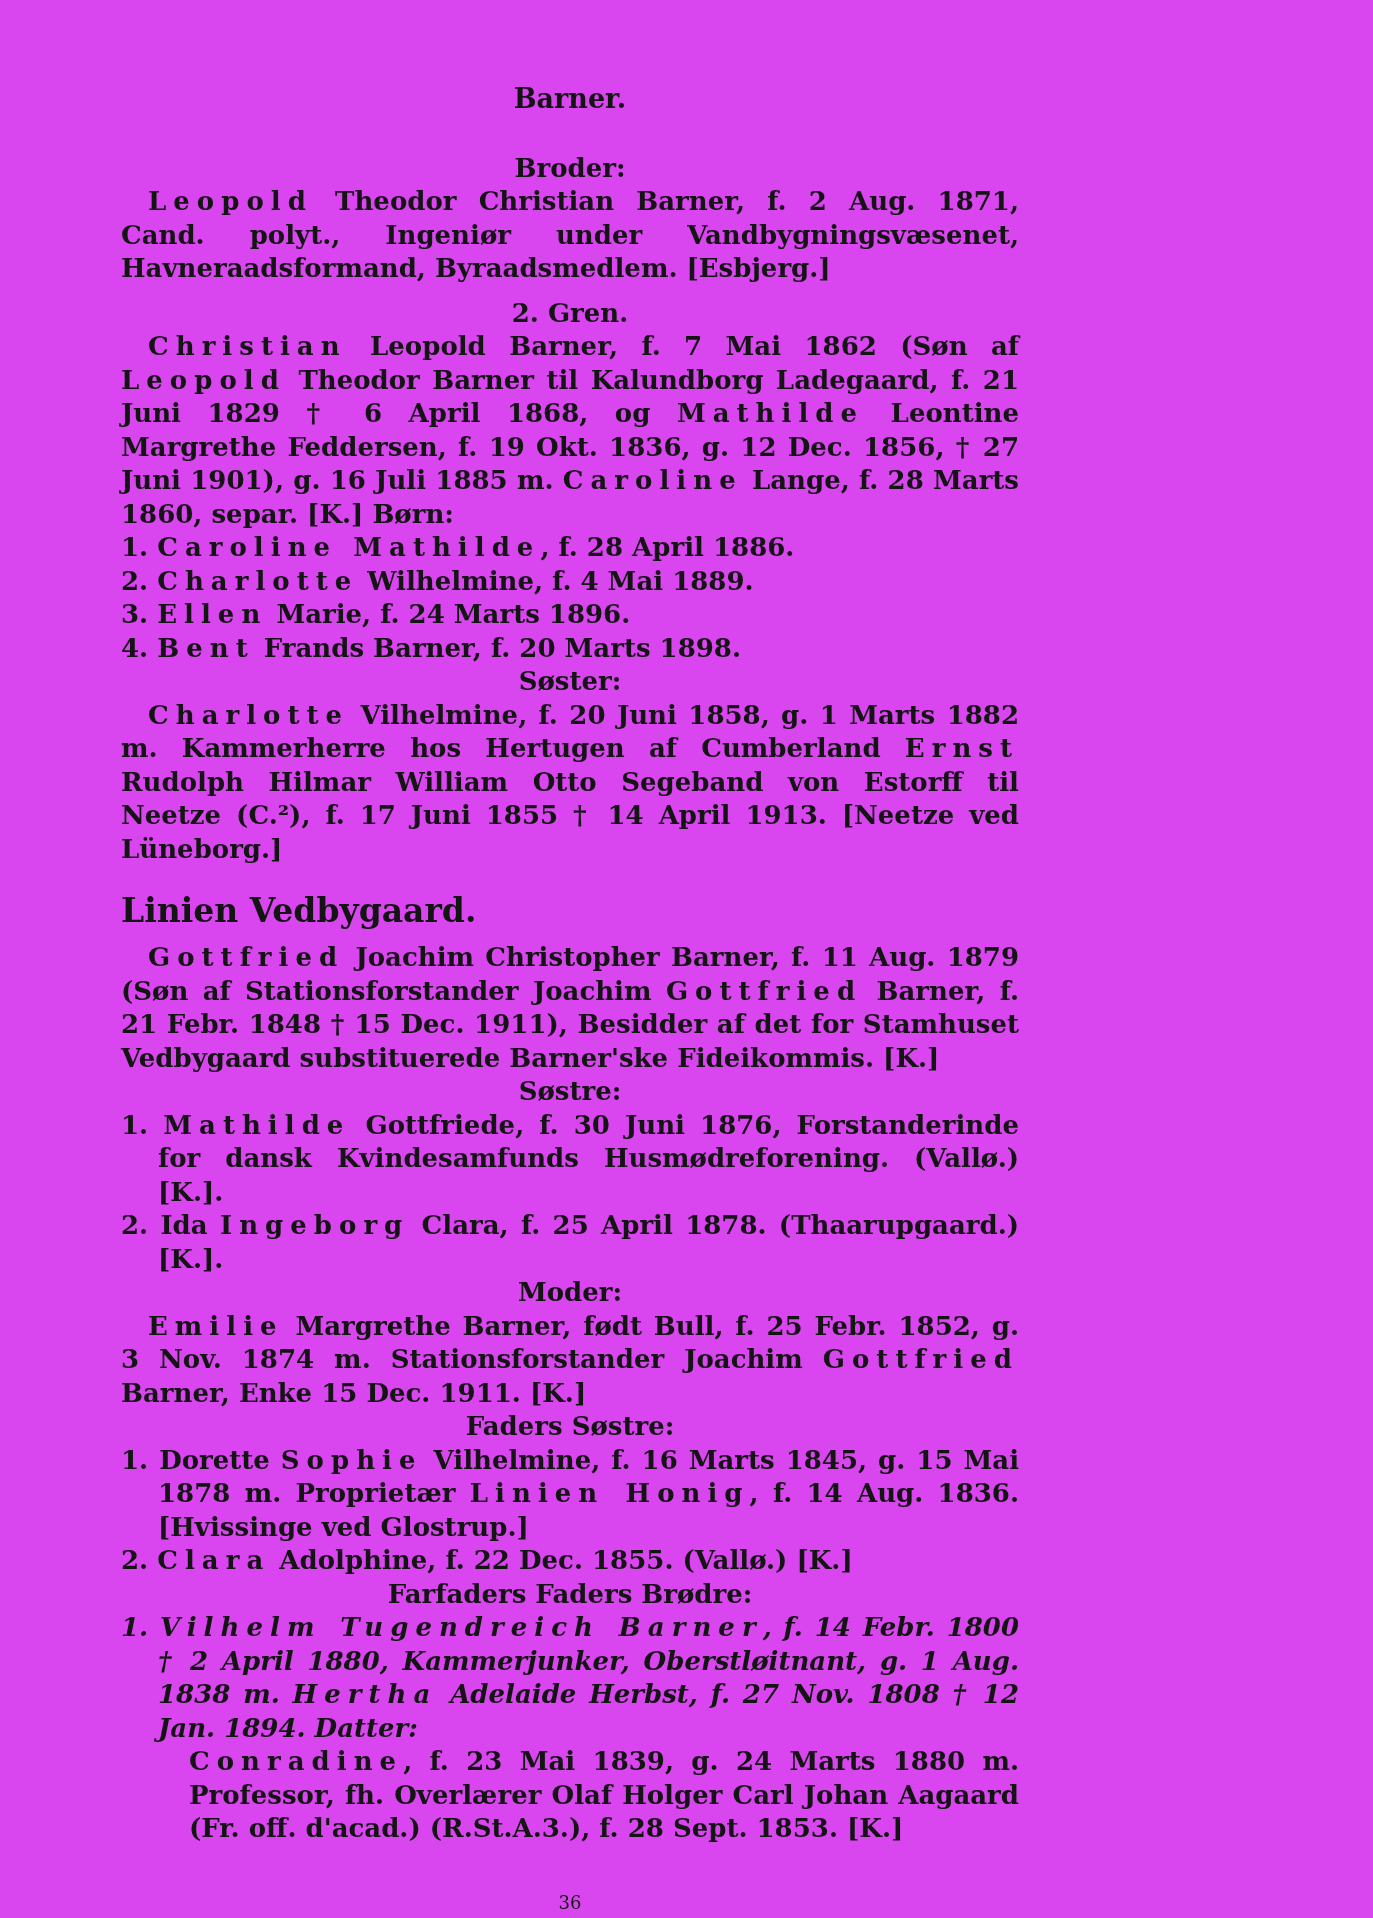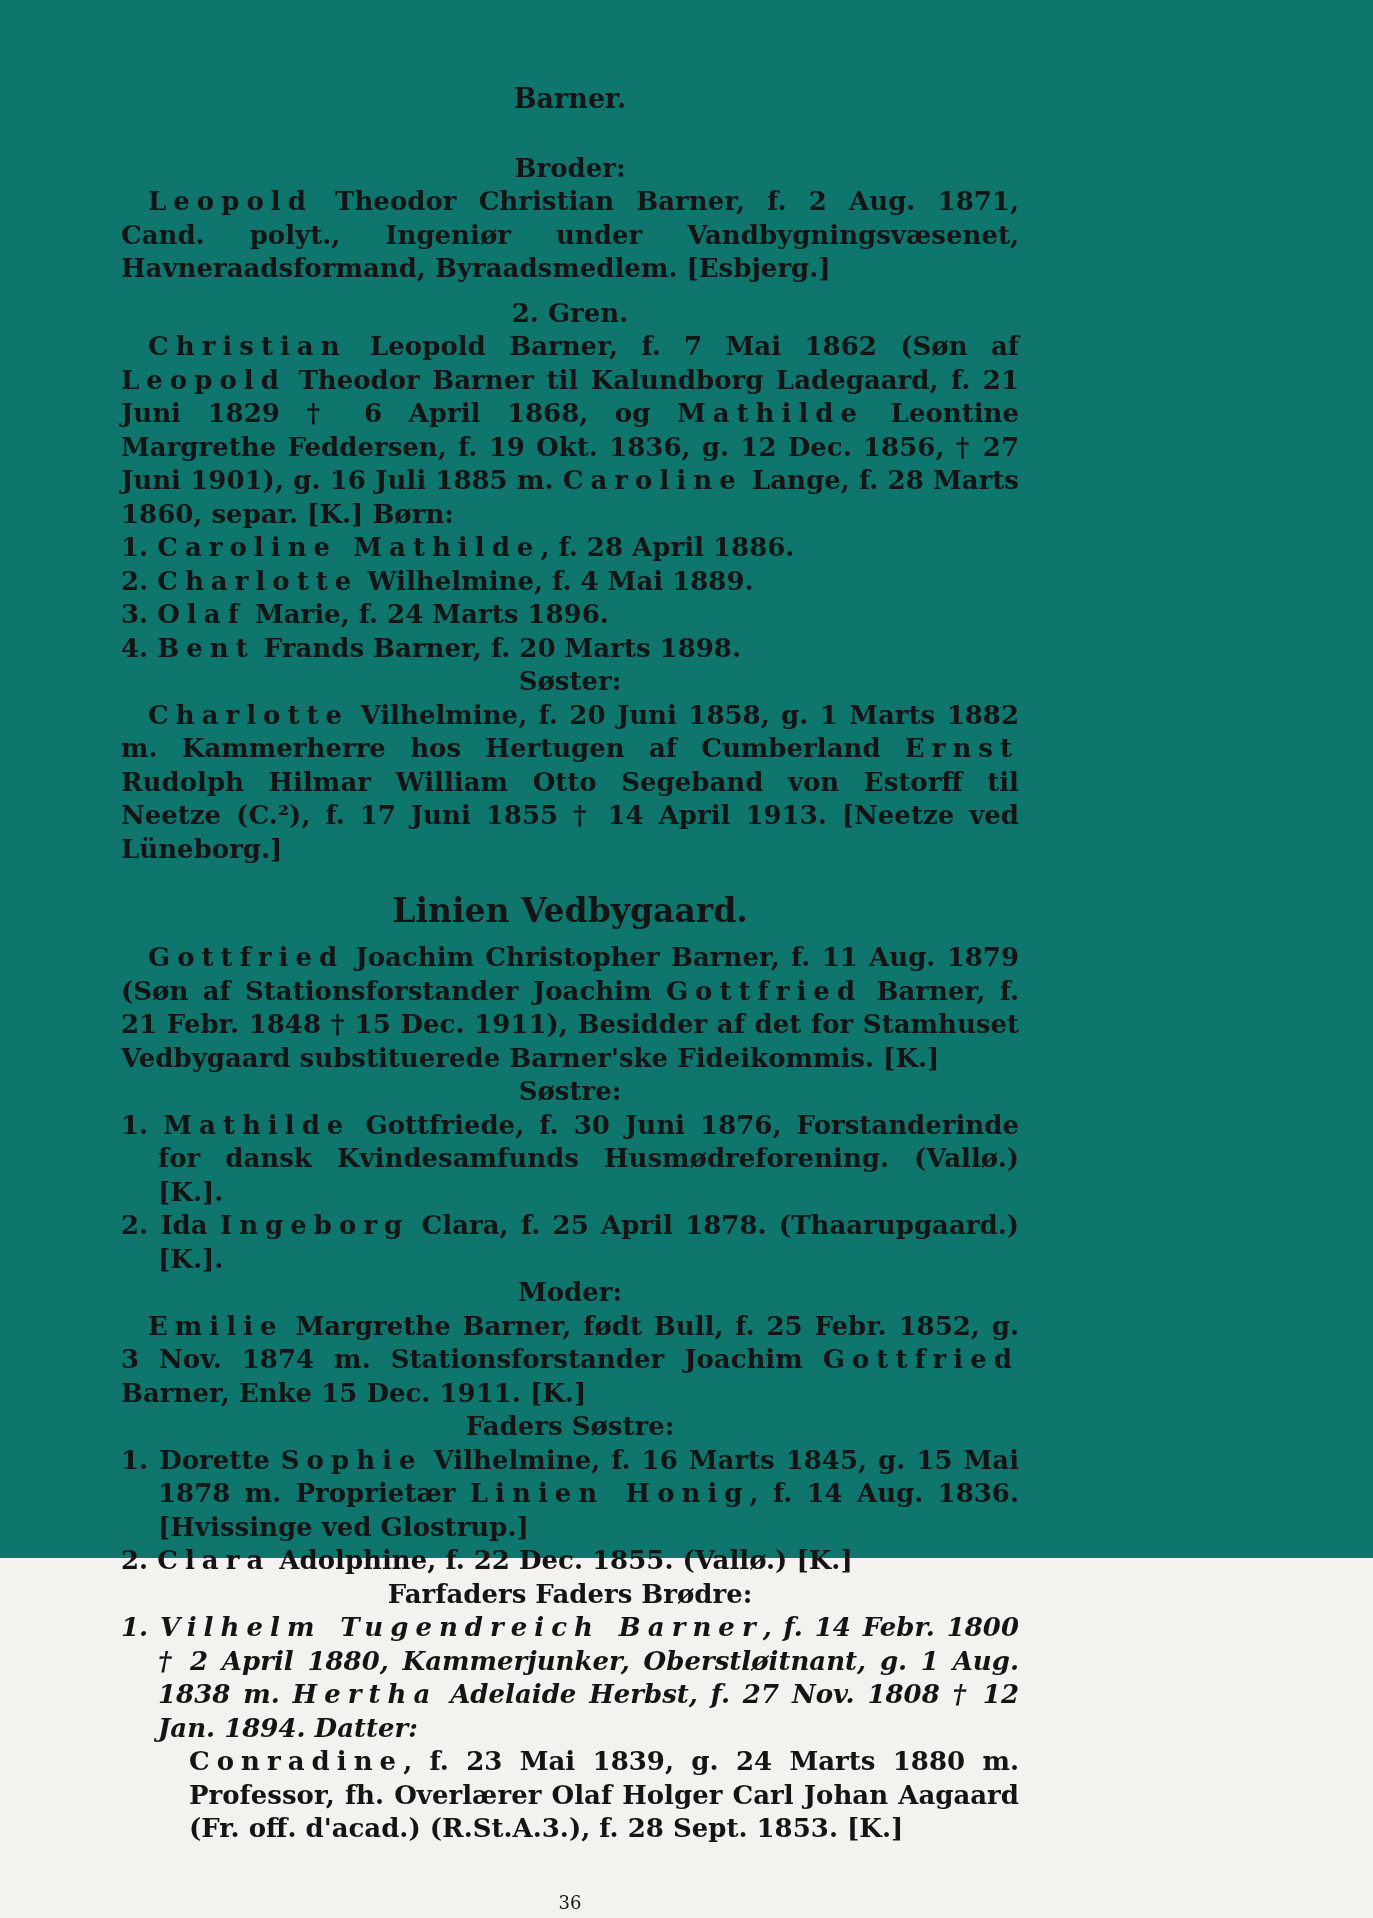--- a/index.html
+++ b/index.html
@@ -8,22 +8,22 @@
     width: 1373px;
     height: 1918px;
     background: #f3f2ee;
     font-family: "DejaVu Serif", "Liberation Serif", serif;
     position: relative;
     overflow: hidden;
   }
   .page {
     position: absolute;
     left: 0; top: 0;
-    width: 1373px; height: 1558px;
-    background: #0f766e;
+    width: 1373px; height: 1918px;
+    background: #d946ef;
     color: #141414;
   }
   .text-block {
     position: absolute;
     left: 121px;
     top: 82px;
     width: 898px;
     font-size: 26px;
     line-height: 33.5px;
     font-weight: 700;
@@ -34,21 +34,21 @@
     margin: 0 0 36px 0;
   }
   .center-head { text-align: center; }
   .gap-top { margin-top: 11px; }
   .para { margin: 0; text-align: justify; }
   .indent { text-indent: 27px; }
   .hang { padding-left: 37px; text-indent: -37px; }
   .sub { margin-left: 68px; }
   .italic { font-style: italic; }
   .linien-head {
-    text-align: center;
+    text-align: left;
     font-size: 33px;
     line-height: 42px;
     margin: 24px 0 9px 0;
   }
   .gesperrt { letter-spacing: 0.27em; }
   .page-number {
     position: absolute;
     left: 121px;
     top: 1892px;
     width: 898px;
@@ -66,21 +66,21 @@
 
     <div class="title">Barner.</div>
 
     <div class="center-head">Broder:</div>
     <p class="para indent"><span class="gesperrt">Leopold</span><span class="run"> Theodor Christian Barner, f. 2 Aug. 1871, Cand. polyt., Ingeniør under Vandbygningsvæsenet, Havneraadsformand, Byraadsmedlem.  [Esbjerg.]</span></p>
 
     <div class="center-head gap-top">2. Gren.</div>
     <p class="para indent"><span class="gesperrt">Christian</span><span class="run"> Leopold Barner, f. 7 Mai 1862 (Søn af </span><span class="gesperrt">Leopold</span><span class="run"> Theodor Barner til Kalundborg Ladegaard, f. 21 Juni 1829 † 6 April 1868, og </span><span class="gesperrt">Mathilde</span><span class="run"> Leontine Margrethe Feddersen, f. 19 Okt. 1836, g. 12 Dec. 1856, † 27 Juni 1901), g. 16 Juli 1885 m. </span><span class="gesperrt">Caroline</span><span class="run"> Lange, f. 28 Marts 1860, separ.  [K.]  Børn:</span></p>
     <p class="para hang"><span class="run">1. </span><span class="gesperrt">Caroline Mathilde</span><span class="run">, f. 28 April 1886.</span></p>
     <p class="para hang"><span class="run">2. </span><span class="gesperrt">Charlotte</span><span class="run"> Wilhelmine, f. 4 Mai 1889.</span></p>
-    <p class="para hang"><span class="run">3. </span><span class="gesperrt">Olaf</span><span class="run"> Marie, f. 24 Marts 1896.</span></p>
+    <p class="para hang"><span class="run">3. </span><span class="gesperrt">Ellen</span><span class="run"> Marie, f. 24 Marts 1896.</span></p>
     <p class="para hang"><span class="run">4. </span><span class="gesperrt">Bent</span><span class="run"> Frands Barner, f. 20 Marts 1898.</span></p>
 
     <div class="center-head">Søster:</div>
     <p class="para indent"><span class="gesperrt">Charlotte</span><span class="run"> Vilhelmine, f. 20 Juni 1858, g. 1 Marts 1882 m. Kammerherre hos Hertugen af Cumberland </span><span class="gesperrt">Ernst</span><span class="run"> Rudolph Hilmar William Otto Segeband von Estorff til Neetze (C.²), f. 17 Juni 1855 † 14 April 1913.  [Neetze ved Lüneborg.]</span></p>
 
     <div class="linien-head">Linien Vedbygaard.</div>
     <p class="para indent"><span class="gesperrt">Gottfried</span><span class="run"> Joachim Christopher Barner, f. 11 Aug. 1879 (Søn af Stationsforstander Joachim </span><span class="gesperrt">Gottfried</span><span class="run"> Barner, f. 21 Febr. 1848 † 15 Dec. 1911), Besidder af det for Stamhuset Vedbygaard substituerede Barner'ske Fideikommis.  [K.]</span></p>
 
     <div class="center-head">Søstre:</div>
     <p class="para hang"><span class="run">1. </span><span class="gesperrt">Mathilde</span><span class="run"> Gottfriede, f. 30 Juni 1876, Forstanderinde for dansk Kvindesamfunds Husmødreforening.  (Vallø.)  [K.].</span></p>

